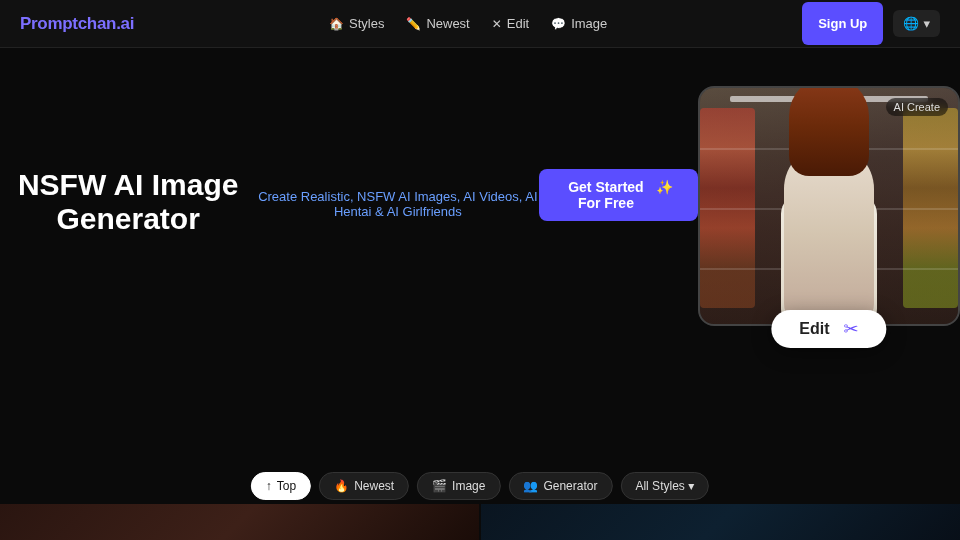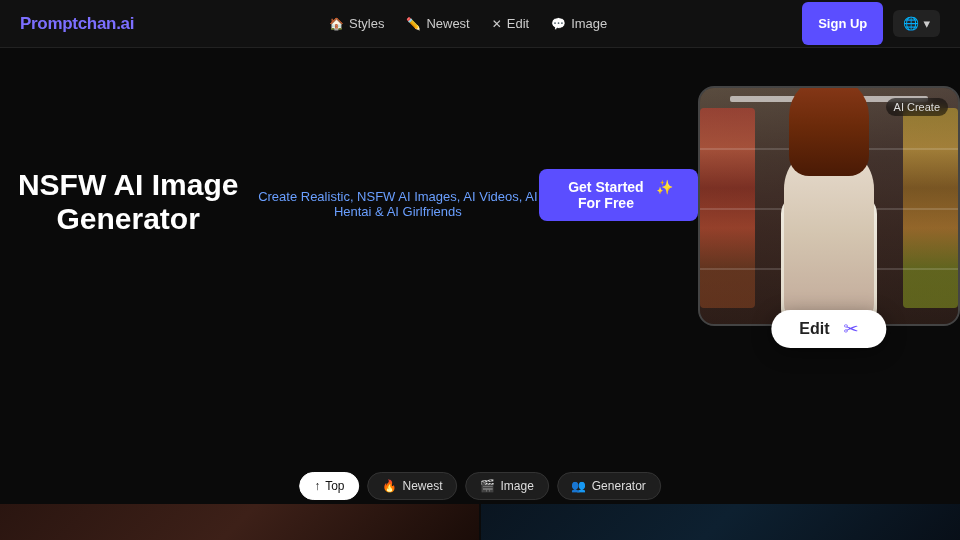--- a/index.html
+++ b/index.html
@@ -393,18 +393,21 @@
     <span>Newest</span>
   </button>
   <button class="filter-btn">
     <span>🎬</span>
     <span>Image</span>
   </button>
   <button class="filter-btn">
     <span>👥</span>
     <span>Generator</span>
   </button>
+  <button class="filter-btn">
+    <span>All Styles ▾</span>
+  </button>
 </div>
 
 <div class="bottom-strip">
   <div class="thumb thumb-left"></div>
   <div class="thumb thumb-right"></div>
 </div>
 
 </body></html>

